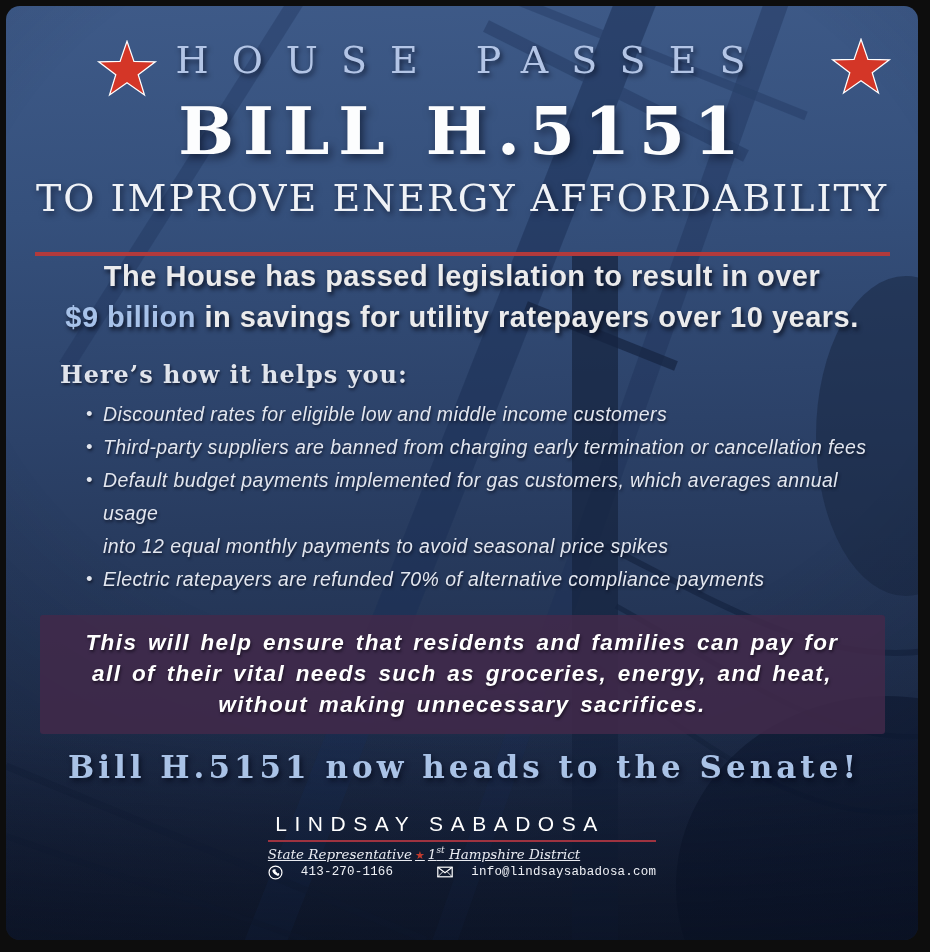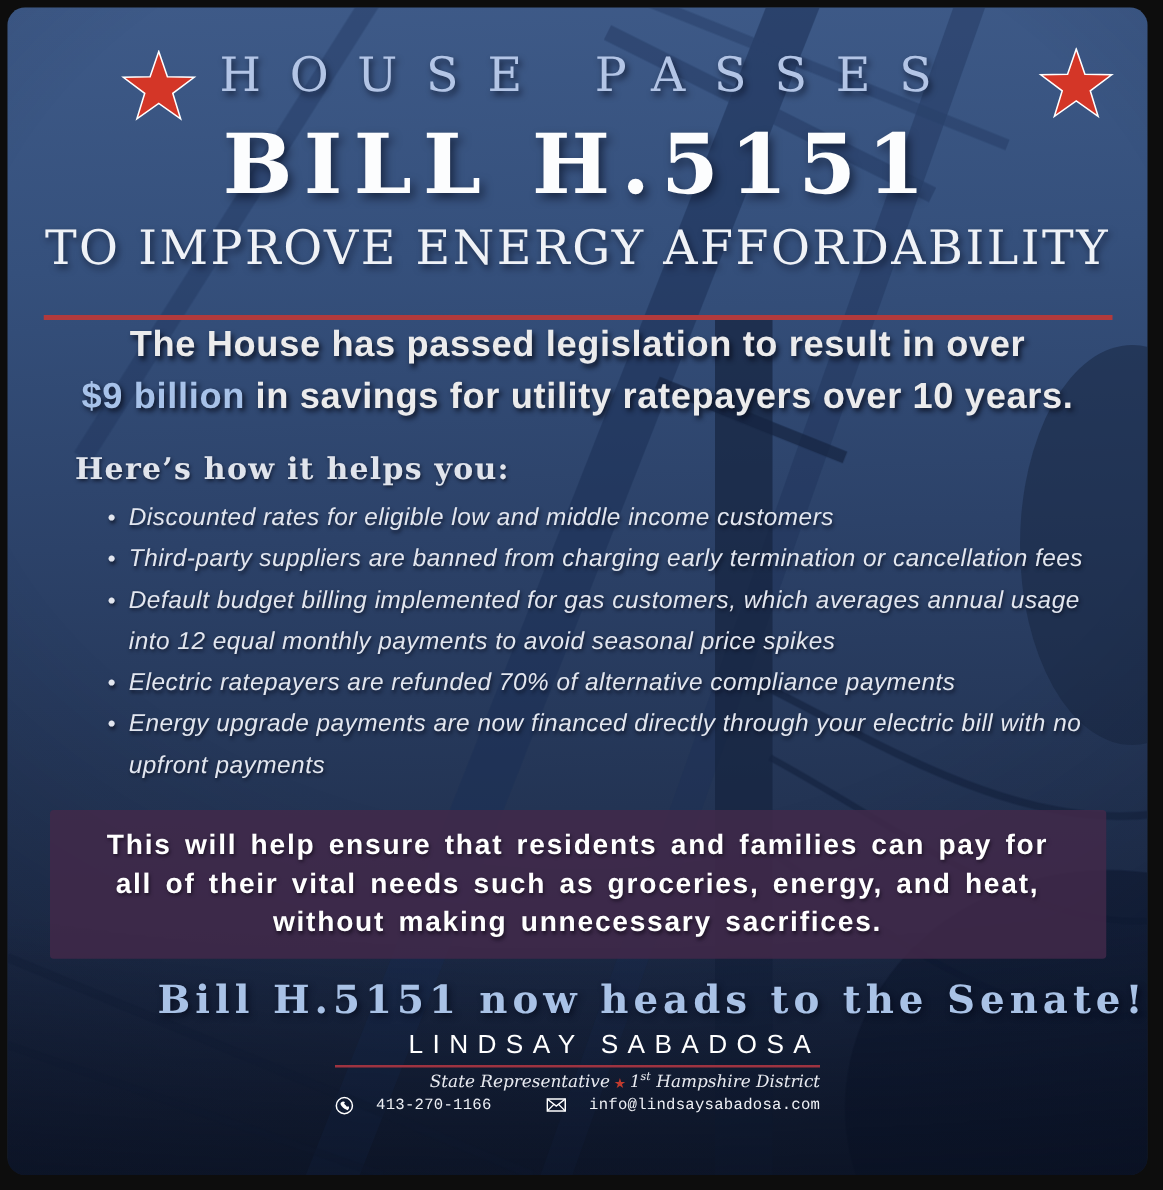--- a/index.html
+++ b/index.html
@@ -45,31 +45,31 @@
   .benefits { margin:9px 0 0 80px; list-style:none; width:790px; color:#e2e6ef;
               font-size:19.5px; letter-spacing:.4px; text-shadow:1px 2px 3px rgba(8,13,28,.7);font-style:italic; }
   .benefits li { position:relative; padding-left:17px; }
   .benefits li::before { content:"•"; position:absolute; left:0; top:0; line-height:33px; font-size:18px; }
   .benefits li span { display:block; line-height:33px; }
 
   .callout { margin:19px auto 0; width:845px; padding:12px 22px 14px;
              background:rgba(66,41,74,.85); border-radius:3px; text-align:center; }
   .callout span { display:block; font-weight:bold; font-size:22.5px; line-height:31px;
                   letter-spacing:1.4px; word-spacing:3px; color:#ffffff;
-                  text-shadow:1px 2px 3px rgba(10,5,15,.6); }
+                  text-shadow:1px 2px 3px rgba(10,5,15,.6);font-style:italic; }
 
-  .senate { margin-top:15px; text-align:right; font-family:"DejaVu Serif", serif; font-weight:bold;
+  .senate { margin-top:15px; text-align:center; font-family:"DejaVu Serif", serif; font-weight:bold;
             font-size:31px; letter-spacing:4px; padding-left:4px; color:#a9c2e6;
             text-shadow:2px 3px 5px rgba(0,5,20,.6); }
 
-  .signature { margin:6px auto 0; width:fit-content; text-align:right; }
+  .signature { margin:27px auto 0; width:fit-content; text-align:left; }
   .sig-name { font-size:21px; letter-spacing:7.5px; padding-left:7.5px; color:#ffffff; font-weight:normal; }
   .sig-underline { margin-top:4px; height:2px; background:#9e3340; }
   .sig-role { margin-top:3px; font-family:"DejaVu Serif", serif; font-style:italic;
-              font-size:13.5px; color:#e9ebf1; }
+              font-size:13.5px; color:#e9ebf1;text-decoration:underline; }
   .sig-role .role-star { font-style:normal; color:#c13b2e; font-size:11px; padding:0 3px; }
   .sig-role .sup { font-size:9px; vertical-align:super; }
   .sig-contact { margin-top:3px; font-size:12.5px; color:#eef0f5; letter-spacing:.2px;
                  display:flex; justify-content:center; align-items:center; gap:18px;font-family:Liberation Mono, monospace; }
   .sig-contact .gap { width:8px; }
   .icon-svg { display:inline-block; vertical-align:middle; }
 </style>
 </head>
 <body>
 
@@ -121,29 +121,25 @@
     <div class="benefits-heading">Here’s how it helps you:</div>
 
     <ul class="benefits">
       <li>
         <span>Discounted rates for eligible low and middle income customers</span>
       </li>
       <li>
         <span>Third-party suppliers are banned from charging early termination or cancellation fees</span>
       </li>
       <li>
-        <span>Default budget billing implemented for gas customers, which averages annual usage</span>
+        <span>Default budget payments implemented for gas customers, which averages annual usage</span>
         <span>into 12 equal monthly payments to avoid seasonal price spikes</span>
       </li>
       <li>
         <span>Electric ratepayers are refunded 70% of alternative compliance payments</span>
-      </li>
-      <li>
-        <span>Energy upgrade payments are now financed directly through your electric bill with no</span>
-        <span>upfront payments</span>
       </li>
     </ul>
 
     <div class="callout">
       <span>This will help ensure that residents and families can pay for</span>
       <span>all of their vital needs such as groceries, energy, and heat,</span>
       <span>without making unnecessary sacrifices.</span>
     </div>
 
     <div class="senate">Bill H.5151 now heads to the Senate!</div>

